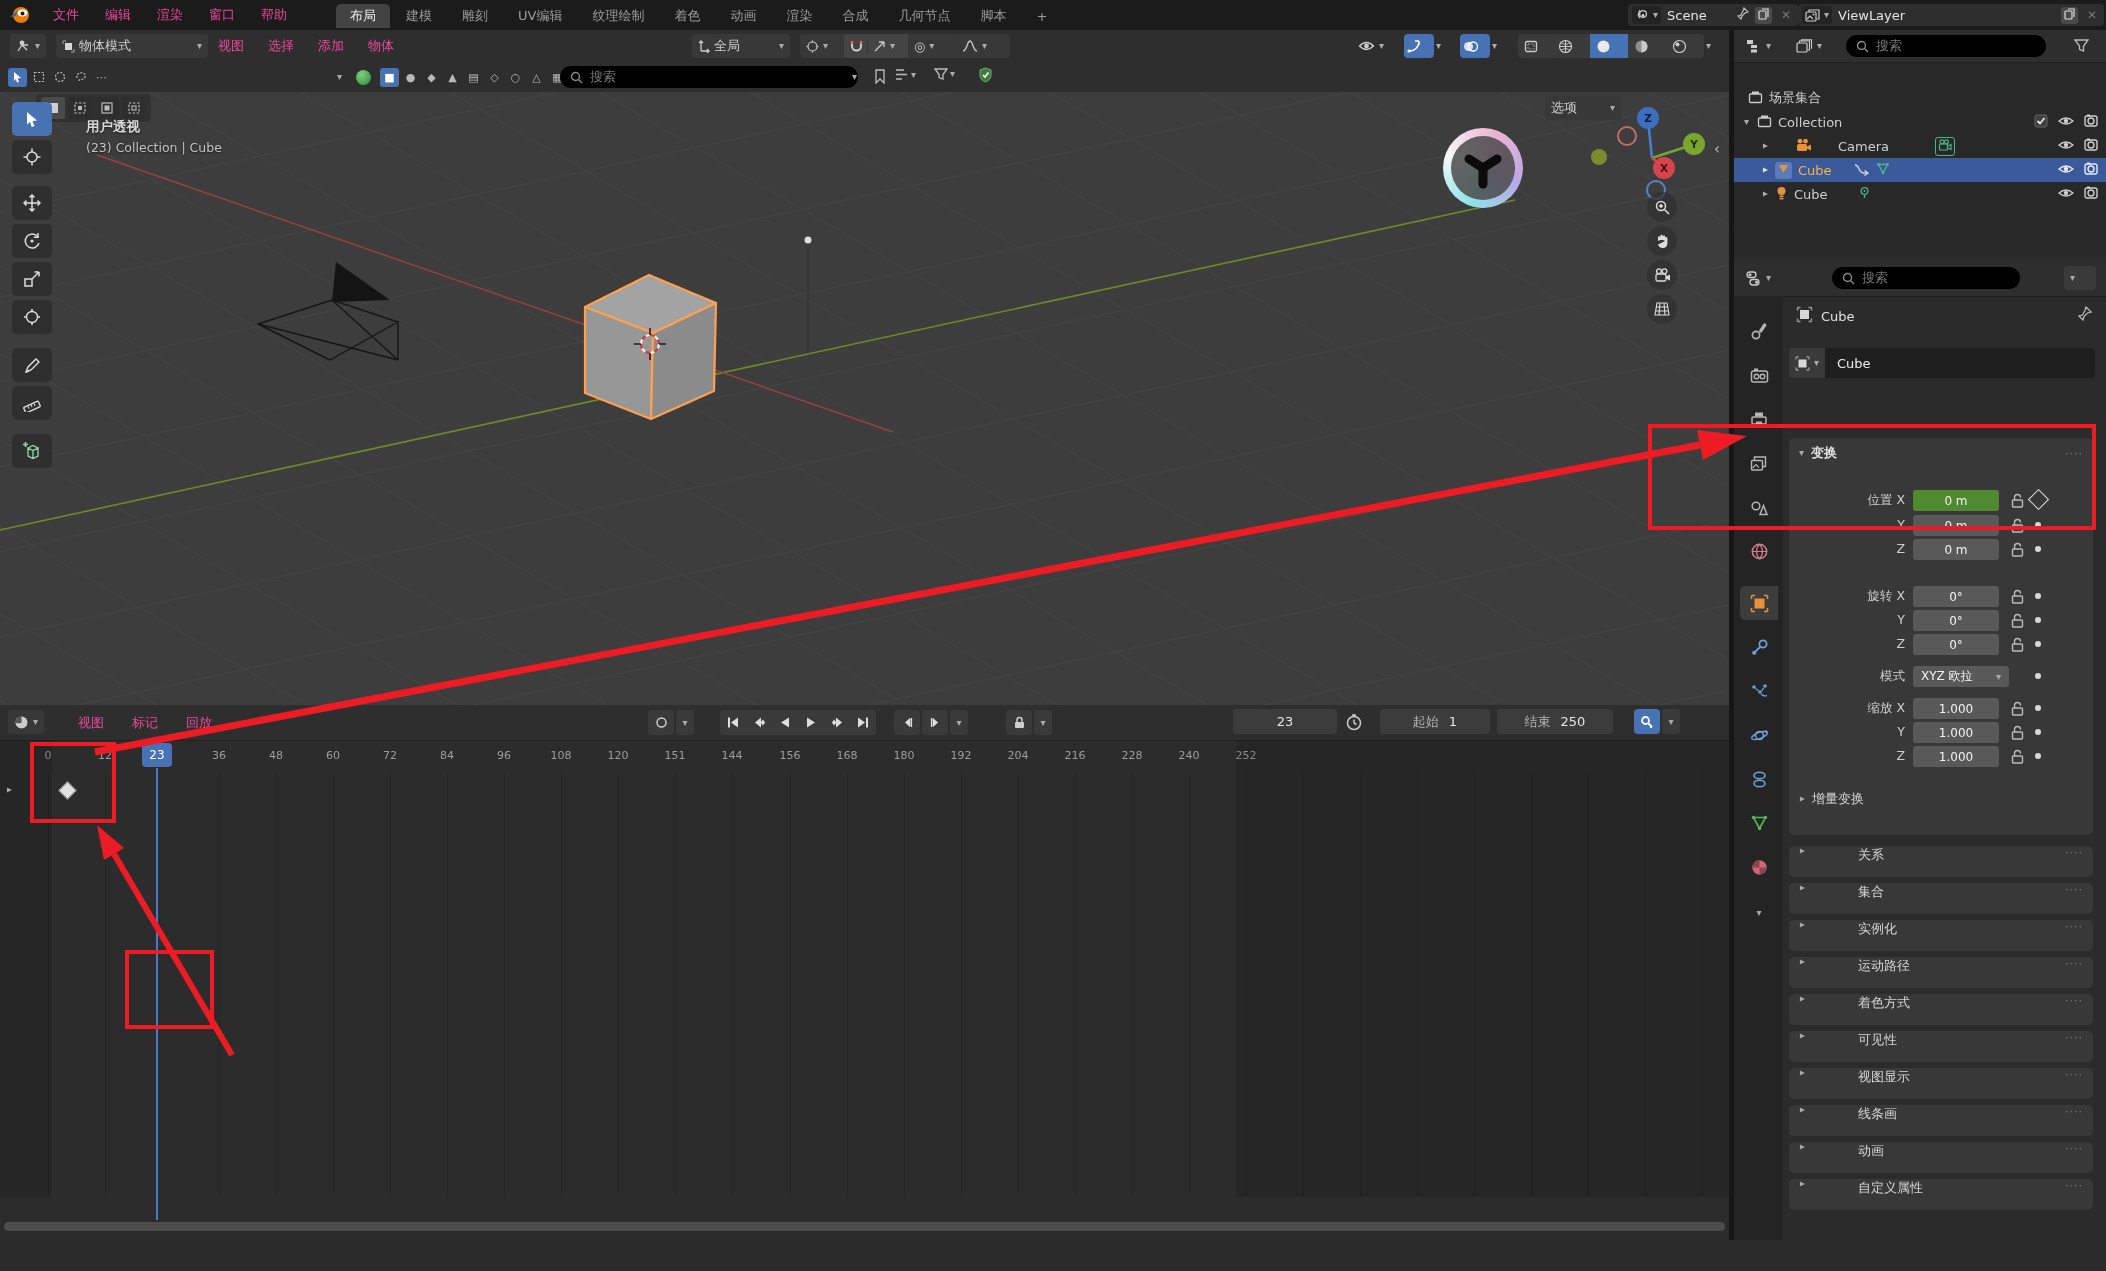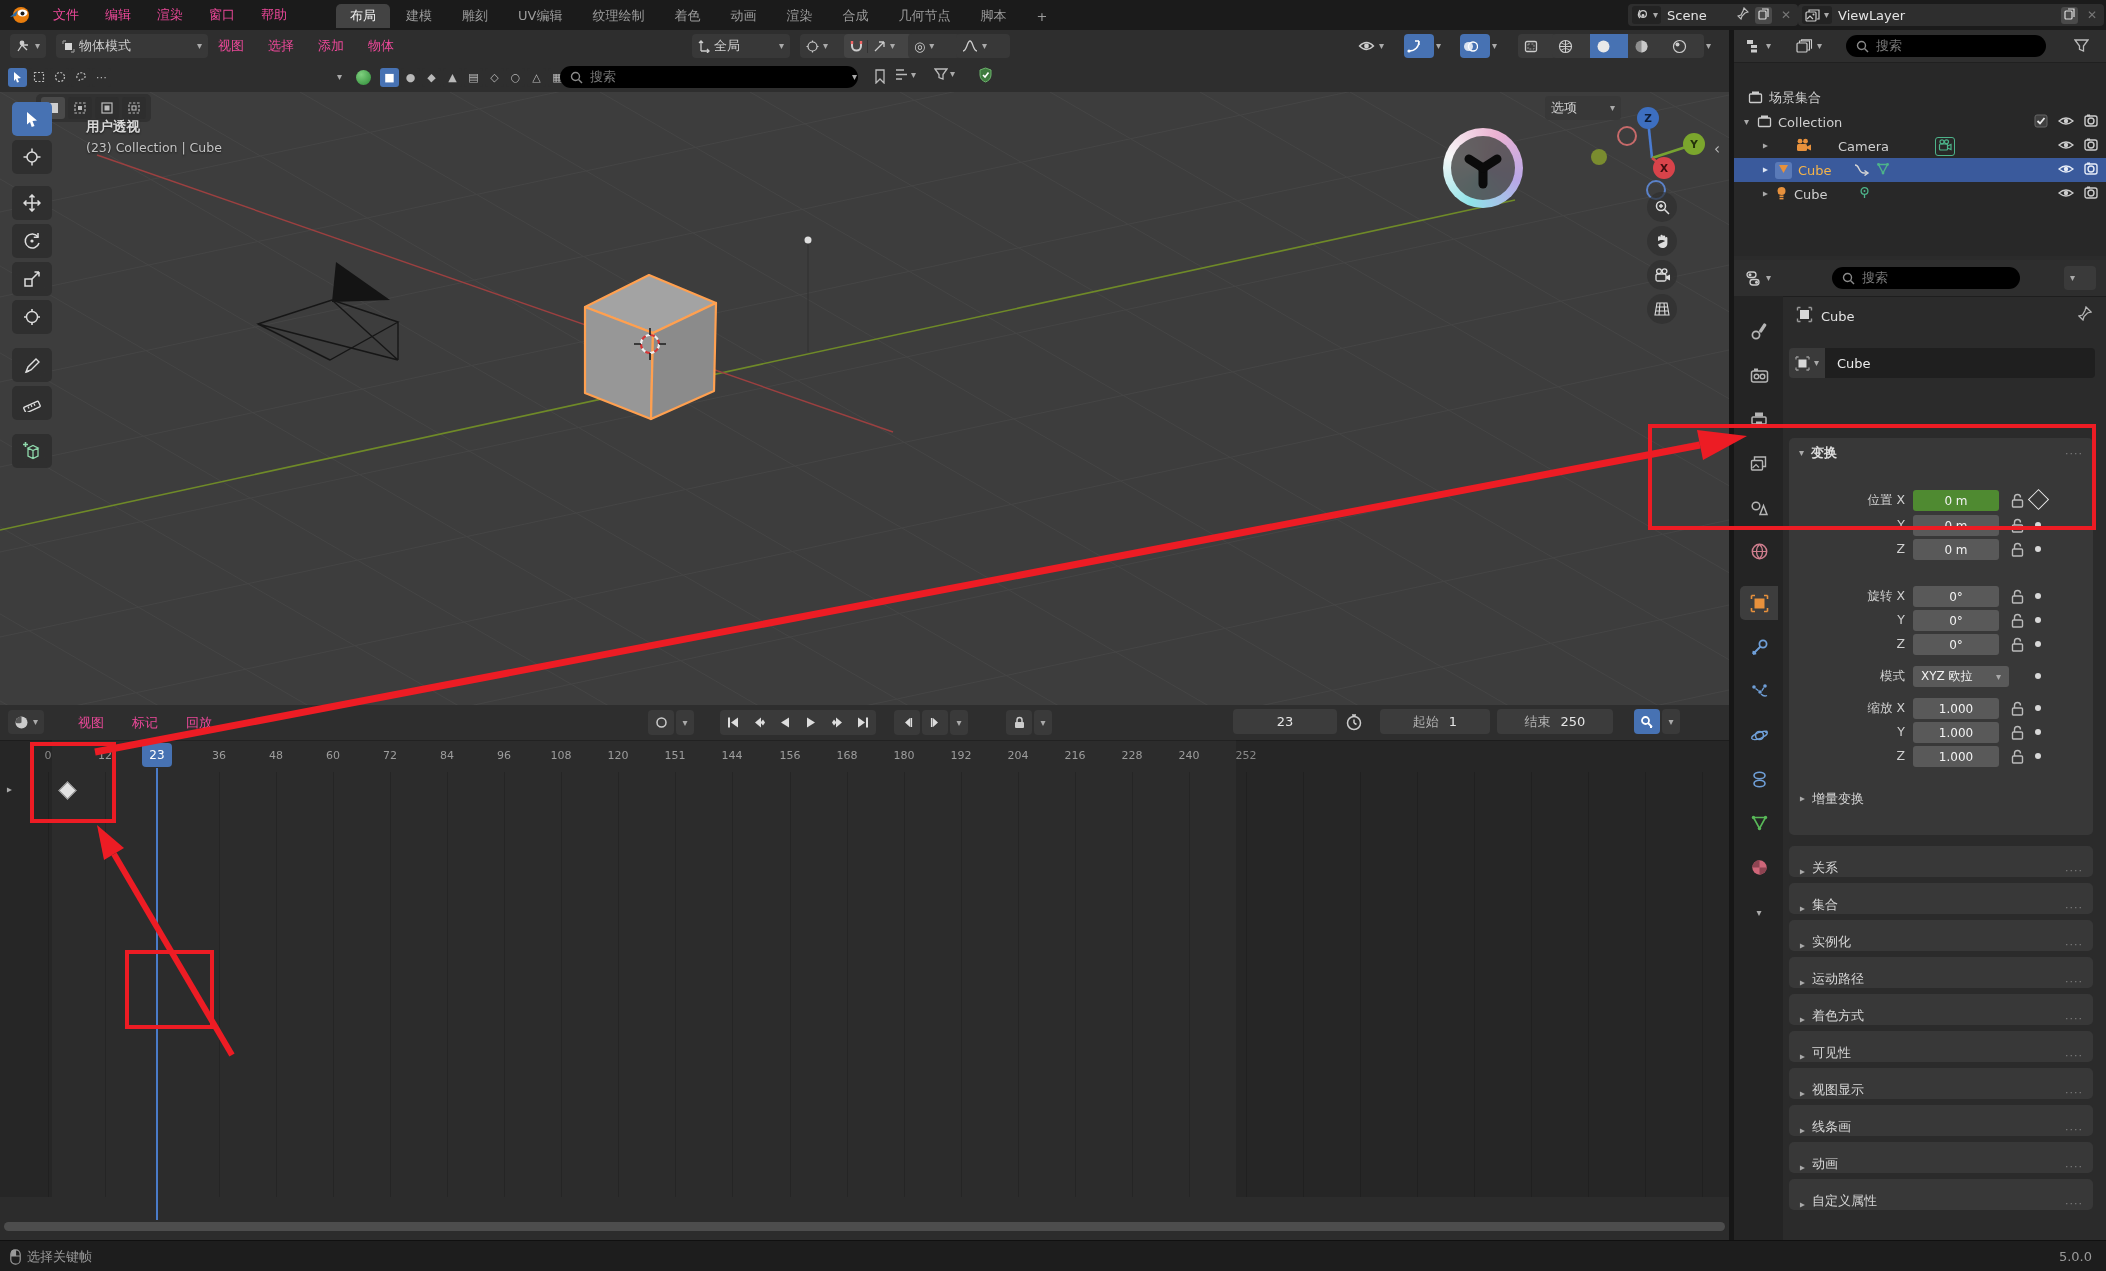--- a/index.html
+++ b/index.html
@@ -58,22 +58,22 @@
   .ptab{position:absolute;left:6px;width:38px;height:34px;border-radius:5px 0 0 5px;display:flex;align-items:center;justify-content:center;}
   .ptab.active{background:#3d3d3d;}
   .panelbox{position:absolute;left:55px;width:304px;background:#383838;border-radius:5px;color:#d6d6d6;}
   .trow{position:absolute;height:21px;width:100%;}
   .tlabel{position:absolute;left:0;width:116px;text-align:right;font-size:12.5px;color:#cfcfcf;top:2px;}
   .tfield{position:absolute;left:124px;width:86px;height:21px;background:#595959;border-radius:3px;color:#f2f2f2;
           font-size:12px;display:flex;align-items:center;justify-content:center;}
   .tfield.green{background:#4f8a31;}
   .keydot{position:absolute;left:246px;top:7px;width:6px;height:6px;border-radius:50%;background:#d8d8d8;}
   .lockic{position:absolute;left:222px;top:3px;}
-  .cpanel{height:31px;margin-bottom:6px;background:#383838;border-radius:5px;display:flex;align-items:flex-end;
-          padding:0 10px;color:#d6d6d6;}
+  .cpanel{height:31px;margin-bottom:6px;background:#383838;border-radius:5px;display:flex;align-items:flex-start;
+          padding:0 10px;color:#d6d6d6;gap:46px;}
   .gripdots{margin-left:auto;color:#7e7e7e;font-size:11px;letter-spacing:1px;}
   
   #statusbar{left:0;top:1240px;width:2106px;height:31px;background:#1d1d1d;border-top:1px solid #101010;color:#9a9a9a;}
   
   .annbox{position:absolute;border:4px solid #ed1c24;z-index:40;}
   svg.overlay{position:absolute;left:0;top:0;z-index:41;pointer-events:none;}
   
   #cursorball{left:1443px;top:128px;width:80px;height:80px;border-radius:50%;z-index:45;
       background:conic-gradient(from 200deg,#8fe3e8,#f7f7f7,#ecb3d2,#b9a7e8,#8fe3e8);
       display:flex;align-items:center;justify-content:center;}
@@ -1184,31 +1184,20 @@
           </div>
           <div class="cpanel">
             <span class="chev" style="transform:rotate(-90deg);margin-right:8px;">▾</span>
             <span>自定义属性</span>
             <span class="gripdots">····</span>
           </div>
         </div>
     </div>
   </div>
 
-  <div id="statusbar" class="ab row">
-    <span style="margin-left:10px;display:inline-flex;align-items:center;gap:6px;">
-      <svg width="11" height="16" viewBox="0 0 11 16">
-          <rect x="0.8" y="0.8" width="9.4" height="14.4" rx="4.5" fill="none" stroke="#9a9a9a" stroke-width="1.2"></rect>
-          <path d="M5.5 1 V7 M1 7 h9" stroke="#9a9a9a" stroke-width="1.2"></path>
-          <path d="M1.2 2 A4.6 4.6 0 0 1 5.5 1 V7 H1 Z" fill="#9a9a9a"></path>
-        </svg>
-      <span>选择关键帧</span>
-      </span>
-    <span style="margin-left:auto;margin-right:14px;">5.0.0</span>
-  </div>
 
   <div class="annbox" style="left:30px;top:742px;width:78px;height:73px;"></div>
   <div class="annbox" style="left:125px;top:950px;width:81px;height:71px;"></div>
   <div class="annbox" style="left:1648px;top:424px;width:440px;height:98px;"></div>
   <svg class="overlay" width="2106" height="1271" viewBox="0 0 2106 1271">
     <line x1="95" y1="752" x2="1700" y2="445" stroke="#ed1c24" stroke-width="7"></line>
     <polygon points="1747,436 1703,460 1697,430" fill="#ed1c24"></polygon>
     <line x1="232" y1="1055" x2="114" y2="854" stroke="#ed1c24" stroke-width="6"></line>
     <polygon points="97,825 124,848 104,860" fill="#ed1c24"></polygon>
   </svg>

